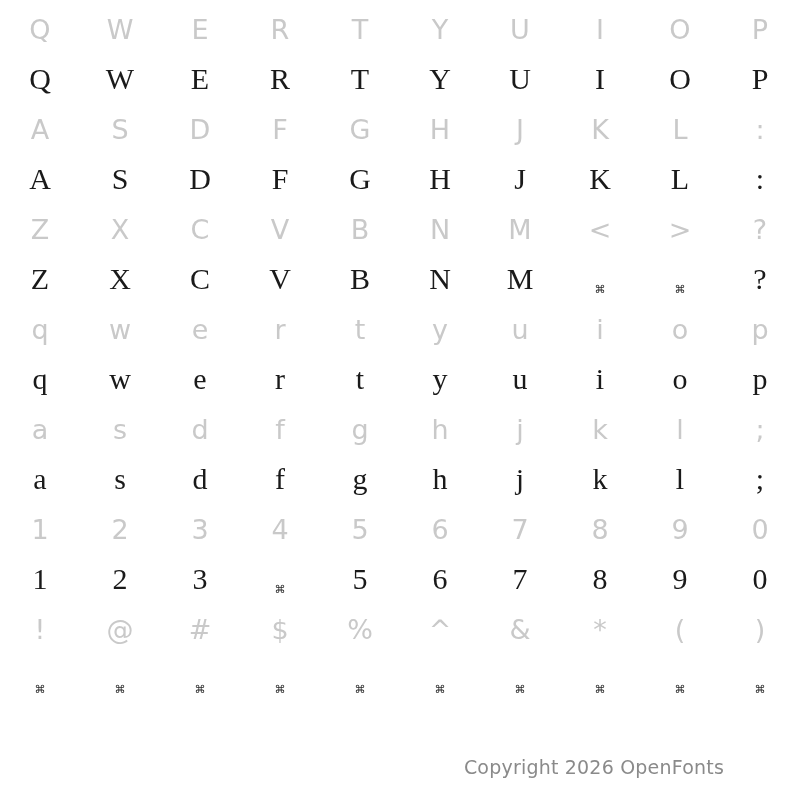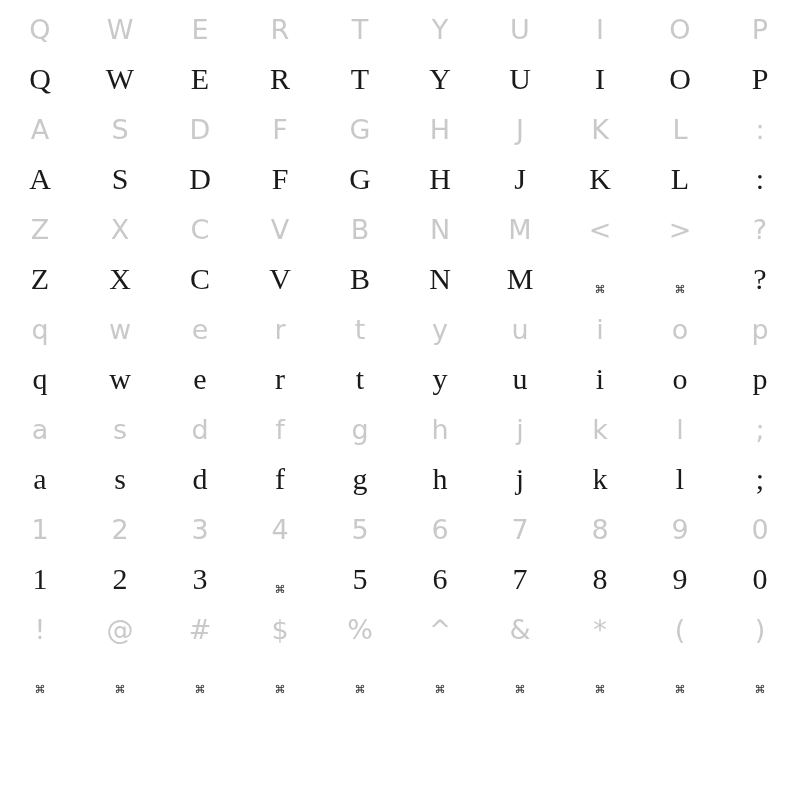--- a/index.html
+++ b/index.html
@@ -238,13 +238,14 @@
         <div class="cell"><span class="missing">⌘</span></div>
         <div class="cell"><span class="missing">⌘</span></div>
         <div class="cell"><span class="missing">⌘</span></div>
         <div class="cell"><span class="missing">⌘</span></div>
         <div class="cell"><span class="missing">⌘</span></div>
         <div class="cell"><span class="missing">⌘</span></div>
         <div class="cell"><span class="missing">⌘</span></div>
         <div class="cell"><span class="missing">⌘</span></div>
       </div>
     </div>
+  <div class="footer">Copyright 2026 OpenFonts</div>
 </div>
 
 </body></html>

